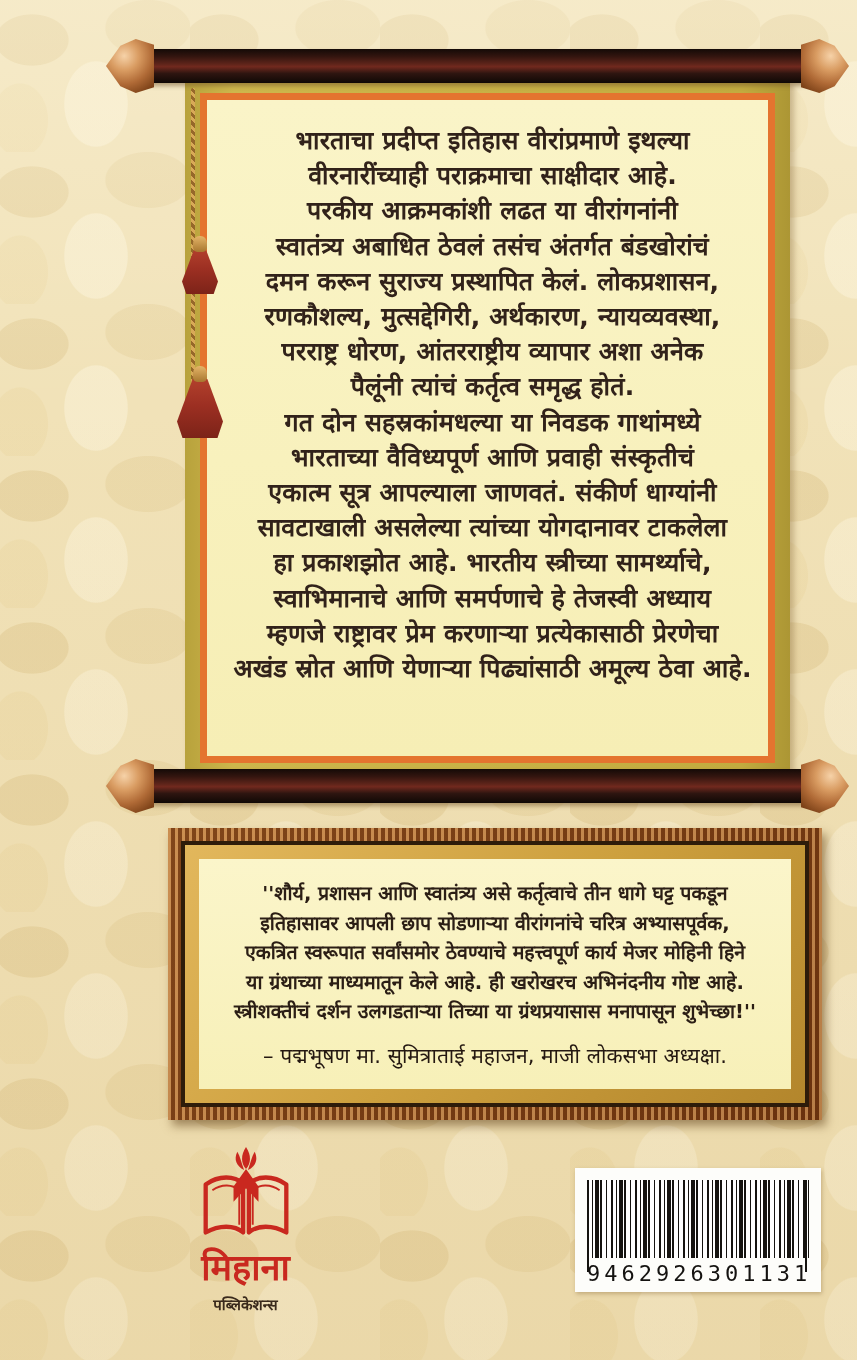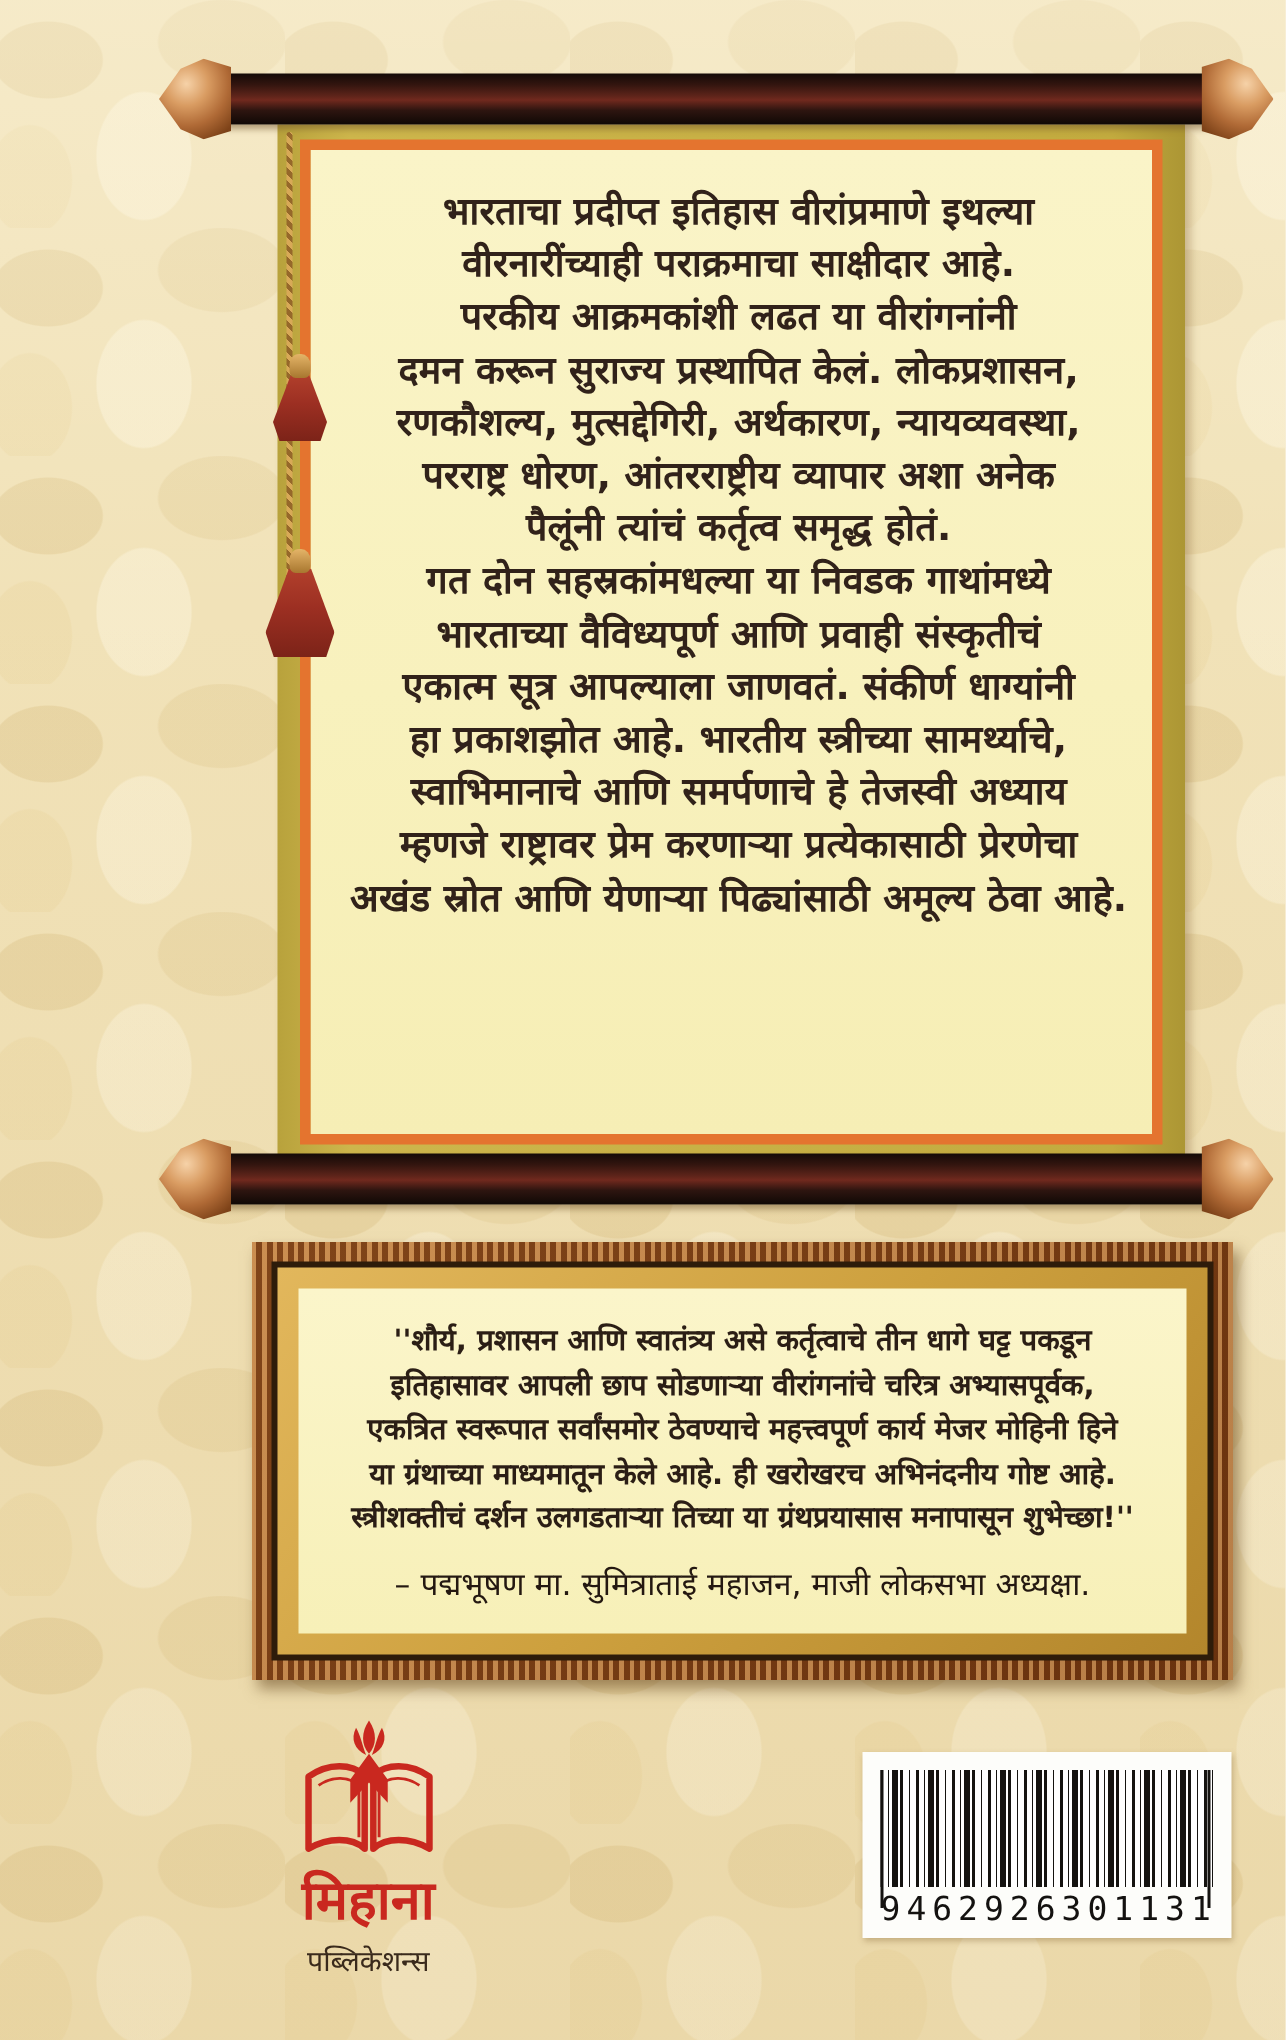--- a/index.html
+++ b/index.html
@@ -92,21 +92,21 @@
     font-size:19.5px; line-height:29.5px; font-weight:600; color:#2b1e15;
   }
   .frame-paper .attr {
     margin-top:14px; font-size:21px; font-weight:400; color:#241811;
   }
 
   
   .publisher { position:absolute; left:158px; top:1146px; width:175px; text-align:center; }
   .publisher svg { display:block; margin:0 auto; }
   .pub-name { margin-top:2px; font-size:36px; font-weight:700; color:#c9281f; line-height:1.1; }
-  .pub-sub  { margin-top:6px; font-size:19px; font-weight:400; color:#3a2a1c; }
+  .pub-sub  { margin-top:6px; font-size:15px; font-weight:700; color:#3a2a1c; }
 
   
   .barcode {
     position:absolute; left:575px; top:1168px; width:246px; height:124px;
     background:#fdfdfa; padding:12px 12px 6px; box-shadow:1px 2px 4px rgba(120,90,40,.35);
     display:flex; flex-direction:column;
   }
   .bars {
     flex:1; position:relative;
     background:repeating-linear-gradient(90deg,
@@ -129,27 +129,29 @@
 <body>
 
 <div class="cover">
 
   <div>
     <div class="scroll-body">
       <div class="scroll-inner">
         <p>भारताचा प्रदीप्त इतिहास वीरांप्रमाणे इथल्या</p>
         <p>वीरनारींच्याही पराक्रमाचा साक्षीदार आहे.</p>
         <p>परकीय आक्रमकांशी लढत या वीरांगनांनी</p>
+        <p>स्वातंत्र्य अबाधित ठेवलं तसंच अंतर्गत बंडखोरांचं</p>
         <p>दमन करून सुराज्य प्रस्थापित केलं. लोकप्रशासन,</p>
         <p>रणकौशल्य, मुत्सद्देगिरी, अर्थकारण, न्यायव्यवस्था,</p>
         <p>परराष्ट्र धोरण, आंतरराष्ट्रीय व्यापार अशा अनेक</p>
         <p>पैलूंनी त्यांचं कर्तृत्व समृद्ध होतं.</p>
         <p>गत दोन सहस्रकांमधल्या या निवडक गाथांमध्ये</p>
         <p>भारताच्या वैविध्यपूर्ण आणि प्रवाही संस्कृतीचं</p>
         <p>एकात्म सूत्र आपल्याला जाणवतं. संकीर्ण धाग्यांनी</p>
+        <p>सावटाखाली असलेल्या त्यांच्या योगदानावर टाकलेला</p>
         <p>हा प्रकाशझोत आहे. भारतीय स्त्रीच्या सामर्थ्याचे,</p>
         <p>स्वाभिमानाचे आणि समर्पणाचे हे तेजस्वी अध्याय</p>
         <p>म्हणजे राष्ट्रावर प्रेम करणाऱ्या प्रत्येकासाठी प्रेरणेचा</p>
         <p>अखंड स्रोत आणि येणाऱ्या पिढ्यांसाठी अमूल्य ठेवा आहे.</p>
       </div>
     </div>
 
     <div class="rod rod-top">
       <span class="finial finial-left"></span>
       <span class="finial finial-right"></span>

